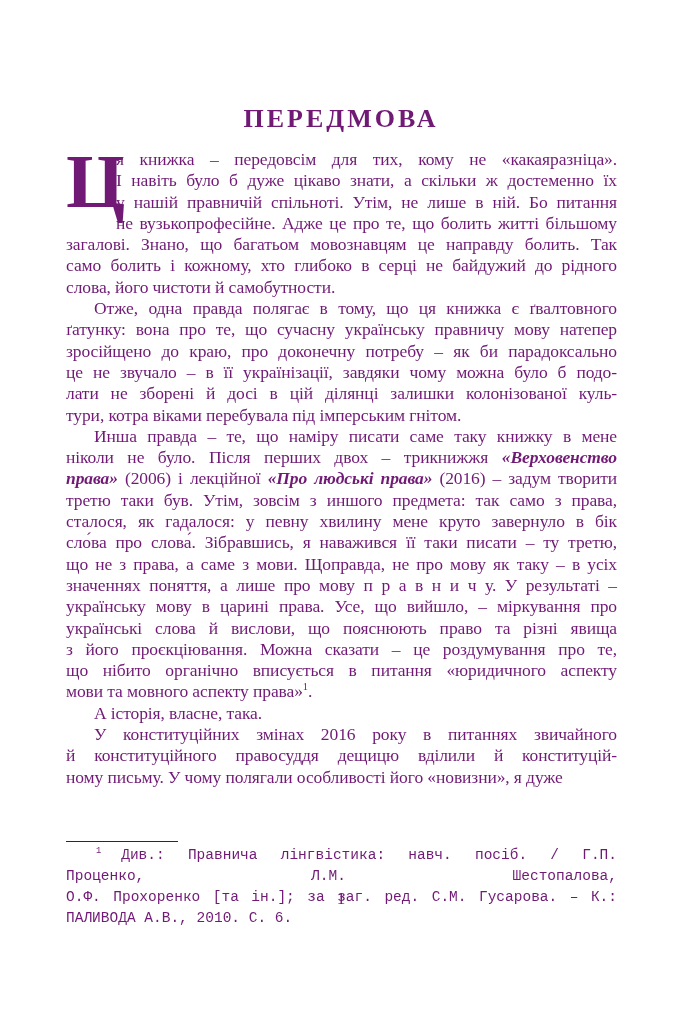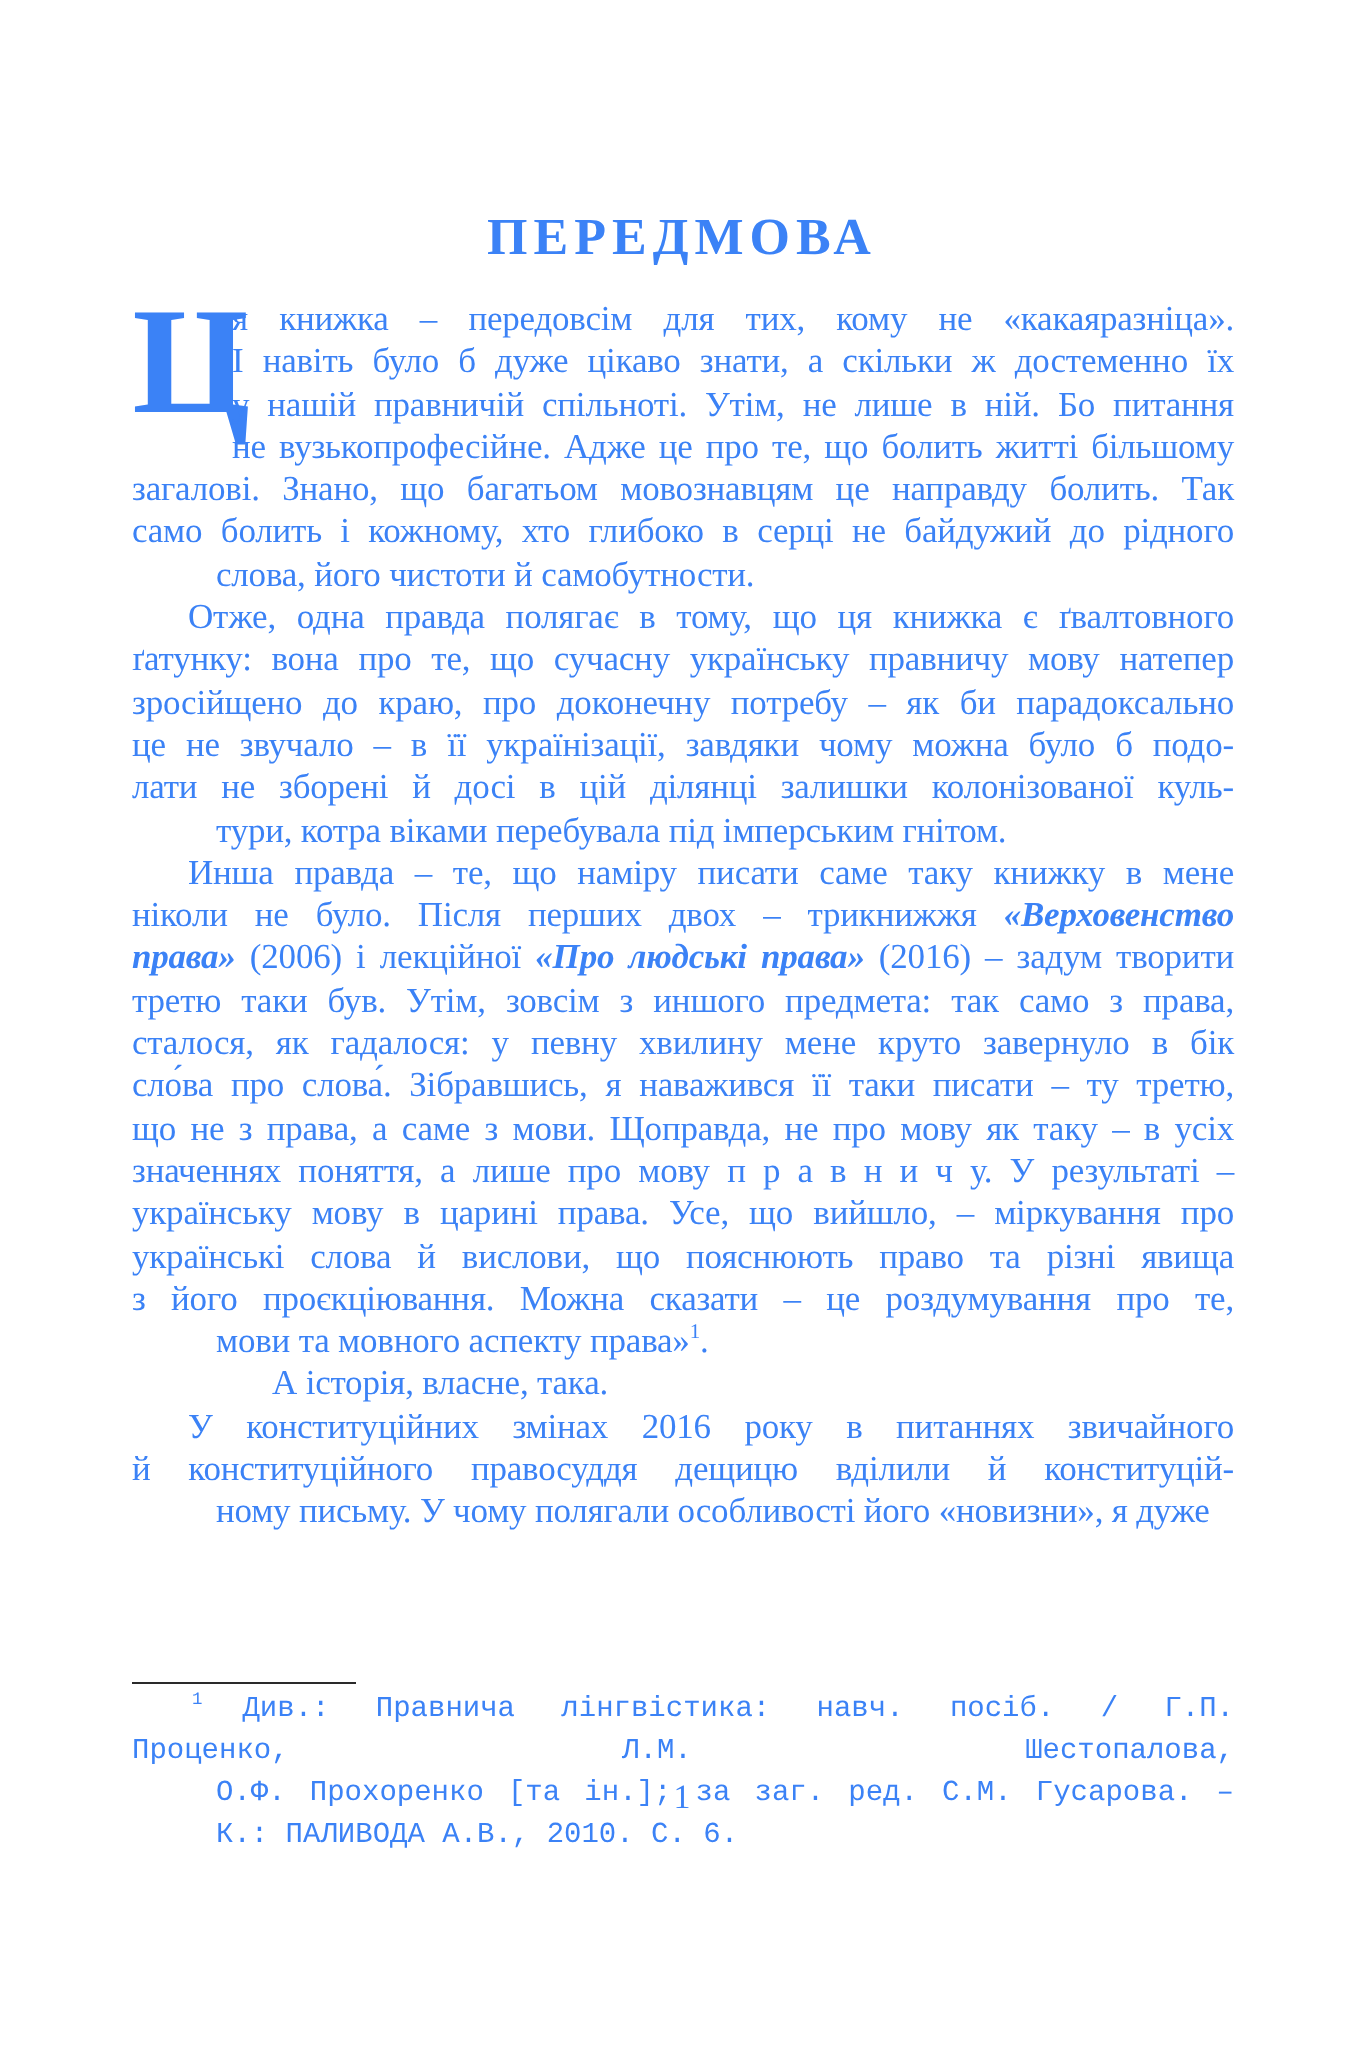--- a/index.html
+++ b/index.html
@@ -1,40 +1,40 @@
 <!DOCTYPE html>
 <html><head>
 <meta charset="utf-8">
 <style>
   html,body { margin:0; padding:0; background:#ffffff; }
   .page {
     position:relative;
     width:682px; height:1024px;
     background:#ffffff;
     font-family:"Liberation Serif", serif;
-    color:#3b82f6;
+    color:#701a75;
     overflow:hidden;
   }
   .title {
     position:absolute; left:0; top:104px; width:682px;
     text-align:center;
     font-weight:bold;
     font-size:26px;
     letter-spacing:3px;
     line-height:30px;
   }
   .body-text {
     position:absolute; left:66px; top:149px; width:551px;
     font-size:17.5px;
     line-height:21.3px;
     letter-spacing:-0.1px;
   }
   .para { margin:0; }
   .line { text-align:justify; text-align-last:justify; white-space:normal; }
-  .line-last { text-align-last:auto;margin-left:42px; }
+  .line-last { text-align-last:auto; }
   .indent-first { text-indent:28px; }
   .it { font-style:italic;font-weight:bold; }
   sup { font-size:0.6em; line-height:0; vertical-align:super; }
   .dropcap {
     float:left;
     width:50px; height:64px;
     font-size:76px; line-height:64px;
     font-weight:bold;
     overflow:visible;
   }
@@ -88,20 +88,21 @@
         <div class="line"><span>ніколи не було. Після перших двох – трикнижжя </span><span class="it">«Верховенство</span></div>
         <div class="line"><span class="it">права»</span><span> (2006) і лекційної </span><span class="it">«Про людські права»</span><span> (2016) – задум творити</span></div>
         <div class="line"><span>третю таки був. Утім, зовсім з иншого предмета: так само з права,</span></div>
         <div class="line"><span>сталося, як гадалося: у певну хвилину мене круто завернуло в бік</span></div>
         <div class="line"><span>сло́ва про слова́. Зібравшись, я наважився її таки писати – ту третю,</span></div>
         <div class="line"><span>що не з права, а саме з мови. Щоправда, не про мову як таку – в усіх</span></div>
         <div class="line"><span>значеннях поняття, а лише про мову п р а в н и ч у. У результаті –</span></div>
         <div class="line"><span>українську мову в царині права. Усе, що вийшло, – міркування про</span></div>
         <div class="line"><span>українські слова й вислови, що пояснюють право та різні явища</span></div>
         <div class="line"><span>з його проєкціювання. Можна сказати – це роздумування про те,</span></div>
+        <div class="line"><span>що нібито органічно вписується в питання «юридичного аспекту</span></div>
         <div class="line line-last"><span>мови та мовного аспекту права»</span><sup>1</sup><span>.</span></div>
       </div>
       <div class="para">
         <div class="line line-last indent-first"><span>А історія, власне, така.</span></div>
       </div>
       <div class="para">
         <div class="line indent-first"><span>У конституційних змінах 2016 року в питаннях звичайного</span></div>
         <div class="line"><span>й конституційного правосуддя дещицю вділили й конституцій-</span></div>
         <div class="line line-last"><span>ному письму. У чому полягали особливості його «новизни», я дуже</span></div>
       </div>

